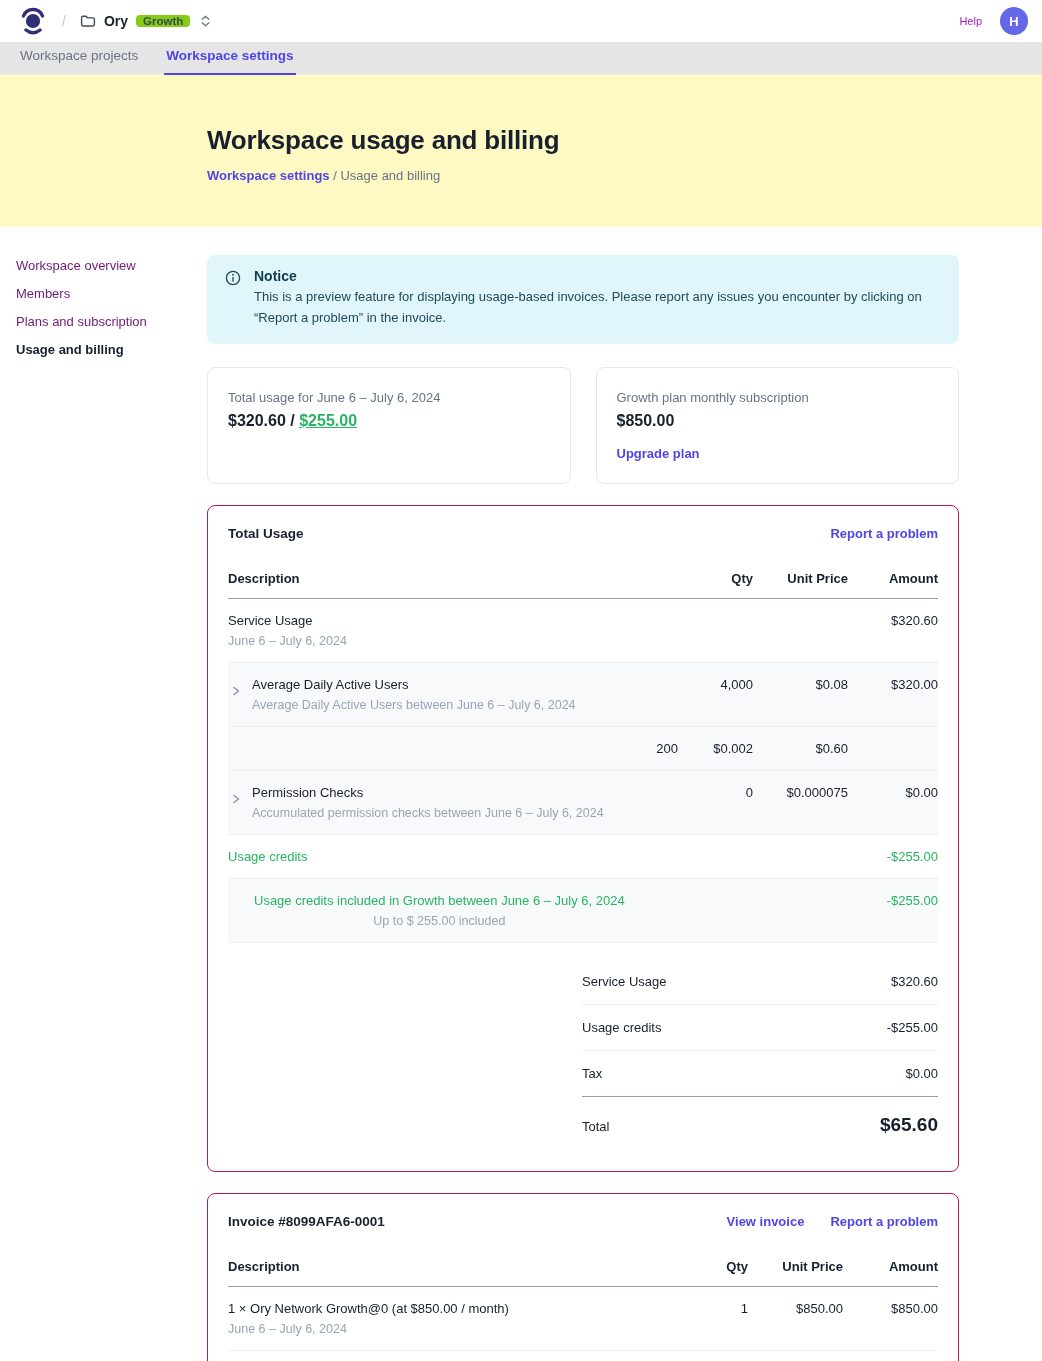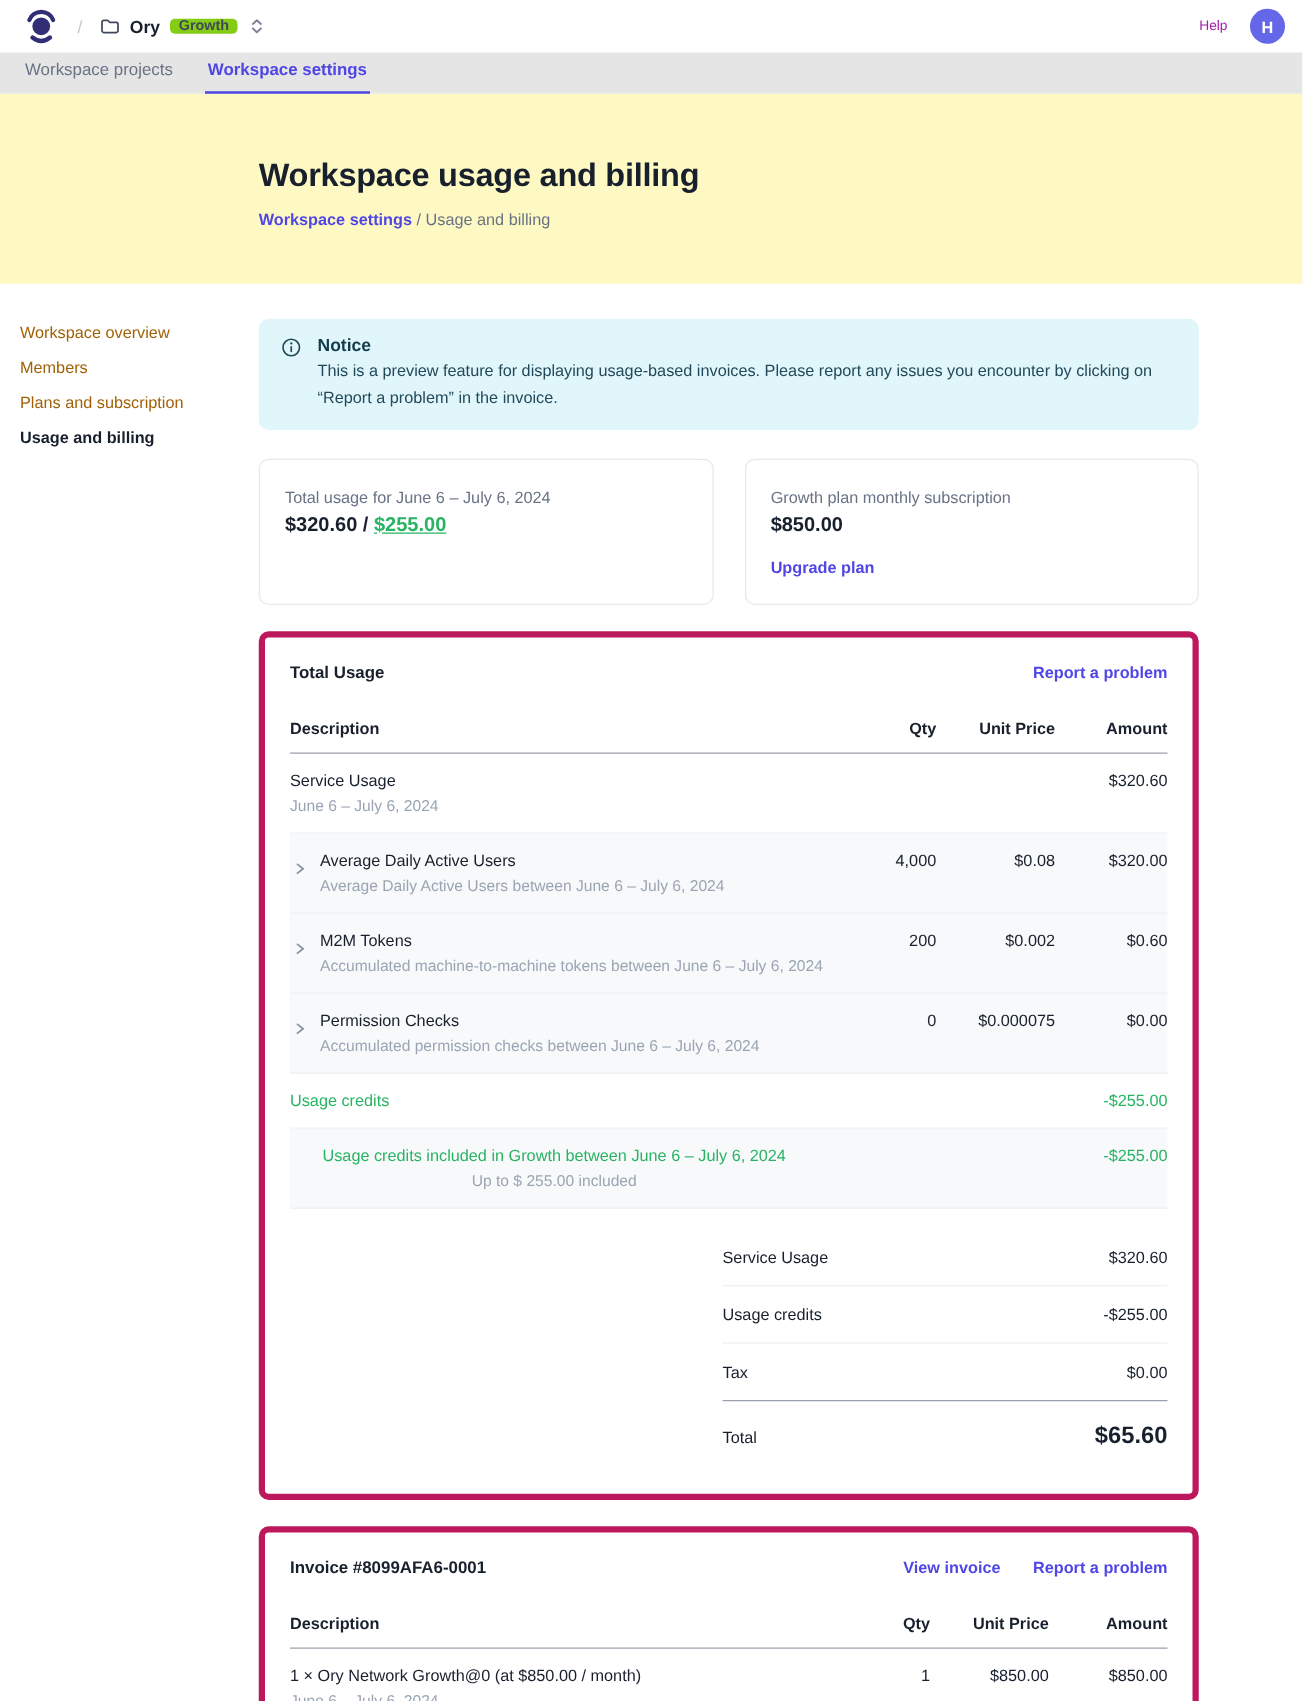--- a/index.html
+++ b/index.html
@@ -28,37 +28,37 @@
   .tab { font-size:13.5px; color:#687385; padding:6px 2px 10px; cursor:pointer; border-bottom:2px solid transparent; margin-bottom:-1px; }
   .tab.active { color:#4f46e5; font-weight:600; border-bottom-color:#4f46e5; }
   
   .hero { background:#fef9c3; padding:50px 40px 44px 207px; }
   .hero h1 { font-size:26px; font-weight:700; color:#18202e; letter-spacing:-.2px; }
   .hero-breadcrumb { margin-top:12px; font-size:13px; color:#687385; }
   .hero-breadcrumb .bc-link { color:#4f46e5; font-weight:600; cursor:pointer; }
   
   .content { position:relative; padding:28px 0 16px; }
   .sidenav { position:absolute; left:16px; top:31px; width:175px; }
-  .snav-item { font-size:13px; color:#a16207; margin-bottom:13px; cursor:pointer; }
+  .snav-item { font-size:13px; color:#701a75; margin-bottom:13px; cursor:pointer; }
   .snav-item.active { color:#18202e; font-weight:700; }
   .main { margin-left:207px; width:752px; }
   
   .notice { background:#e1f6fa; border-radius:8px; padding:13px 18px 15px; display:flex; gap:13px; }
   .notice-ico { color:#1d4859; display:flex; margin-top:2px; }
   .notice-title { font-size:14px; font-weight:700; color:#123c4c; }
   .notice-body { font-size:13px; line-height:1.6; color:#224a5b; margin-top:3px; max-width:700px; }
   
   .cards { margin-top:23px; display:grid; grid-template-columns:1fr 1fr; gap:25px; }
   .card { border:1px solid #e5e8ec; border-radius:8px; padding:22px 20px; background:#fff; }
   .card-label { font-size:13px; color:#687385; }
   .card-value { margin-top:7px; font-size:16px; font-weight:600; color:#18202e; }
   .card-value .green { color:#28b463;text-decoration:underline; }
   .card-action { margin-top:16px; font-size:13px; color:#4f46e5; font-weight:600; cursor:pointer; }
   
-  .panel { margin-top:21px; border:5px solid #be185d; border-radius:8px; padding:20px; background:#fff; }
+  .panel { margin-top:21px; border:1px solid #be185d; border-radius:8px; padding:20px; background:#fff; }
   .panel-head { display:flex; align-items:center; }
   .panel-title { font-size:13.5px; font-weight:700; color:#18202e; }
   .panel-links { margin-left:auto; display:flex; gap:26px; }
   .plink { font-size:13px; color:#4f46e5; font-weight:600; cursor:pointer; }
   .tgrid { display:grid; grid-template-columns:1fr 75px 95px 90px; }
   .inv .tgrid { grid-template-columns:1fr 70px 95px 95px; }
   .thead { margin-top:24px; padding:6px 0 12px; border-bottom:1px solid #9aa1ad; }
   .thead .cell { font-size:13px; font-weight:700; color:#18202e; }
   .trow { padding:14px 0; border-bottom:1px solid #edeff2; }
   .trow.shaded { background:#f8f9fb; }
@@ -196,31 +196,20 @@
             <div class="rtitle">Average Daily Active Users</div>
             <div class="rsub">Average Daily Active Users between June 6 – July 6, 2024</div>
           </div>
         </div>
         <div class="cell num">4,000</div>
         <div class="cell num">$0.08</div>
         <div class="cell num">$320.00</div>
       </div>
 
       <div class="trow tgrid shaded">
-        <div class="cell desc sub">
-          <span class="chev">
-            <svg width="12" height="12" viewBox="0 0 12 12" fill="none" stroke="currentColor" stroke-width="1.5" stroke-linecap="round" stroke-linejoin="round">
-                <path d="M4 2.5 L8.5 6 L4 9.5"></path>
-              </svg>
-          </span>
-          <div class="dtext">
-            <div class="rtitle">M2M Tokens</div>
-            <div class="rsub">Accumulated machine-to-machine tokens between June 6 – July 6, 2024</div>
-          </div>
-        </div>
         <div class="cell num">200</div>
         <div class="cell num">$0.002</div>
         <div class="cell num">$0.60</div>
       </div>
 
       <div class="trow tgrid shaded">
         <div class="cell desc sub">
           <span class="chev">
             <svg width="12" height="12" viewBox="0 0 12 12" fill="none" stroke="currentColor" stroke-width="1.5" stroke-linecap="round" stroke-linejoin="round">
                 <path d="M4 2.5 L8.5 6 L4 9.5"></path>

